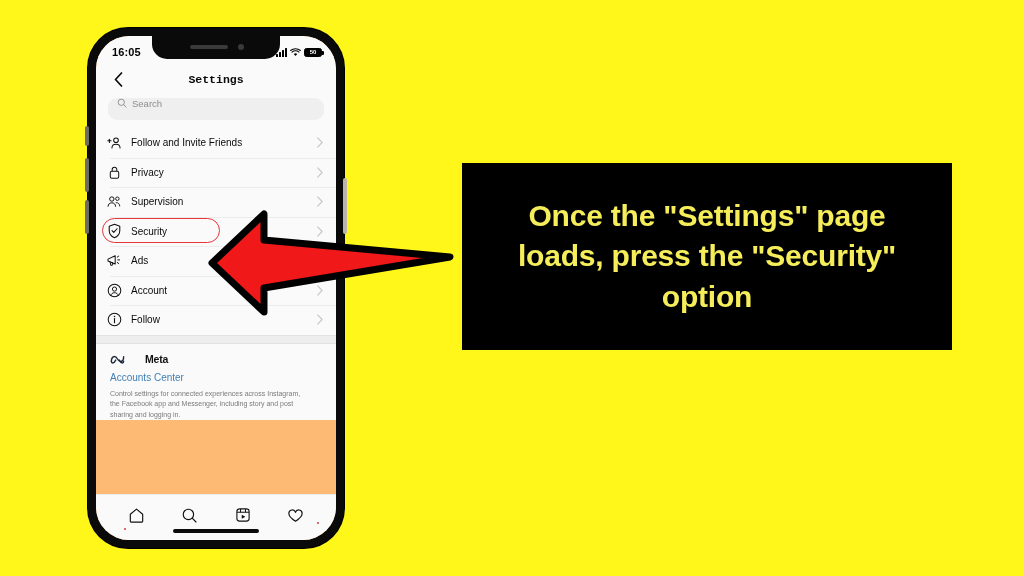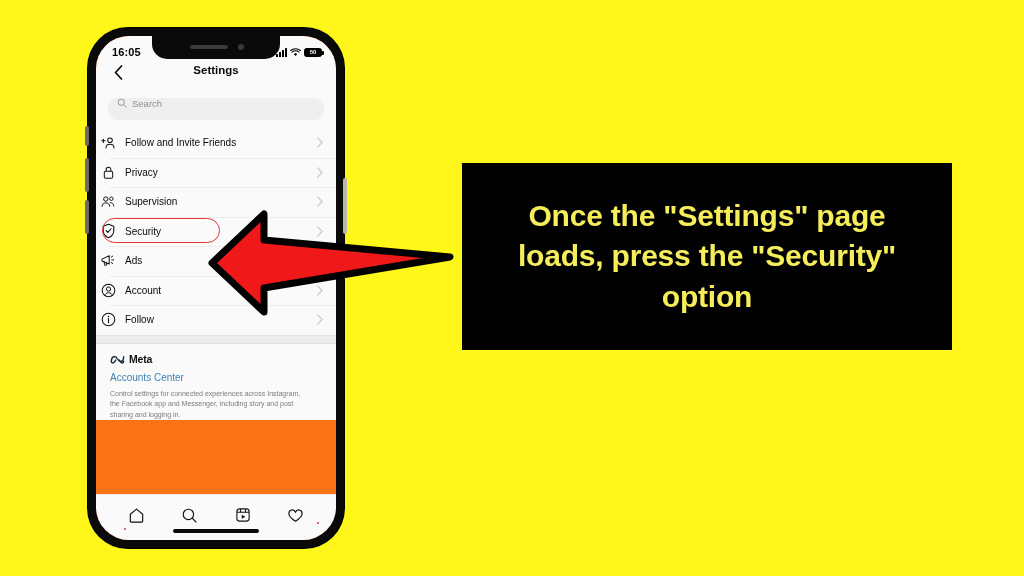--- a/index.html
+++ b/index.html
@@ -37,21 +37,21 @@
   #phone-btn-silent {
     position: absolute; left: -3px; top: 98px;
     width: 4px; height: 20px;
     background: #6d6b64; border-radius: 2px;
   }
 
   #phone-screen {
     position: absolute;
     left: 8px; top: 8px;
     width: 240px; height: 504px;
-    background: #f97316;
+    background: #fdba74;
     border-radius: 33px;
     overflow: hidden;
   }
 
   
   #notch {
     position: absolute; left: 50%; top: 0;
     transform: translateX(-50%);
     width: 128px; height: 23px;
     background: #0a0a0a;
@@ -104,24 +104,25 @@
     content:''; position:absolute; right:-2.5px; top:2.5px;
     width:1.5px; height:4px; background:#000; border-radius:0 1px 1px 0;
   }
   #battery-level {
     font-size: 6px; color: #fff; font-weight: bold; line-height:1;
   }
 
   
   #app-header {
     height: 30px;
-    display: flex; align-items: flex-start;
+    display: flex; align-items: center;
     padding: 0 14px;
     background: #fafafa;
     position: relative;
+    font-family: Liberation Mono, monospace;
   }
   #back-button {
     width: 16px; height: 16px;
     display:flex; align-items:center; justify-content:center;
     cursor: pointer;
   }
   #header-title {
     position: absolute; left: 0; right: 0;
     text-align: center;
     font-size: 11.5px; font-weight: bold; color: #0a0a0a;
@@ -137,21 +138,21 @@
   }
   #search-placeholder {
     font-size: 9.5px; color: #8e8e8e;
   }
 
   
   #settings-list { background: #fafafa; }
   .settings-row {
     height: 29.5px;
     display: flex; align-items: center;
-    padding: 0 12px 0 4px;
+    padding: 0 12px 0 10px;
     position: relative;
     cursor: pointer;
   }
   .settings-row + .settings-row::before {
     content:''; position:absolute; left:14px; right:0; top:0;
     height:1px; background:#ececec;
   }
   .row-icon {
     width: 16px; height: 16px; flex: 0 0 16px;
     display: flex; align-items: center; justify-content: center;
@@ -179,21 +180,21 @@
   
   #section-divider {
     height: 9px; background: #ededed;
     border-top: 1px solid #e2e2e2;
     border-bottom: 1px solid #e2e2e2;
   }
 
   
   #meta-block { background:#fafafa; padding: 9px 14px 0; }
   #meta-brand {
-    display:flex; align-items:center; gap:4px; margin-bottom: 7px;
+    display:flex; align-items:center; gap:20px; margin-bottom: 7px;
   }
   #meta-brand-name {
     font-size: 10.5px; font-weight: bold; color: #111;
     letter-spacing:-0.2px;
   }
   #accounts-center-link {
     font-size: 10px; color: #3f7fb5; margin-bottom: 6px;
     cursor: pointer;
   }
   #meta-description {

